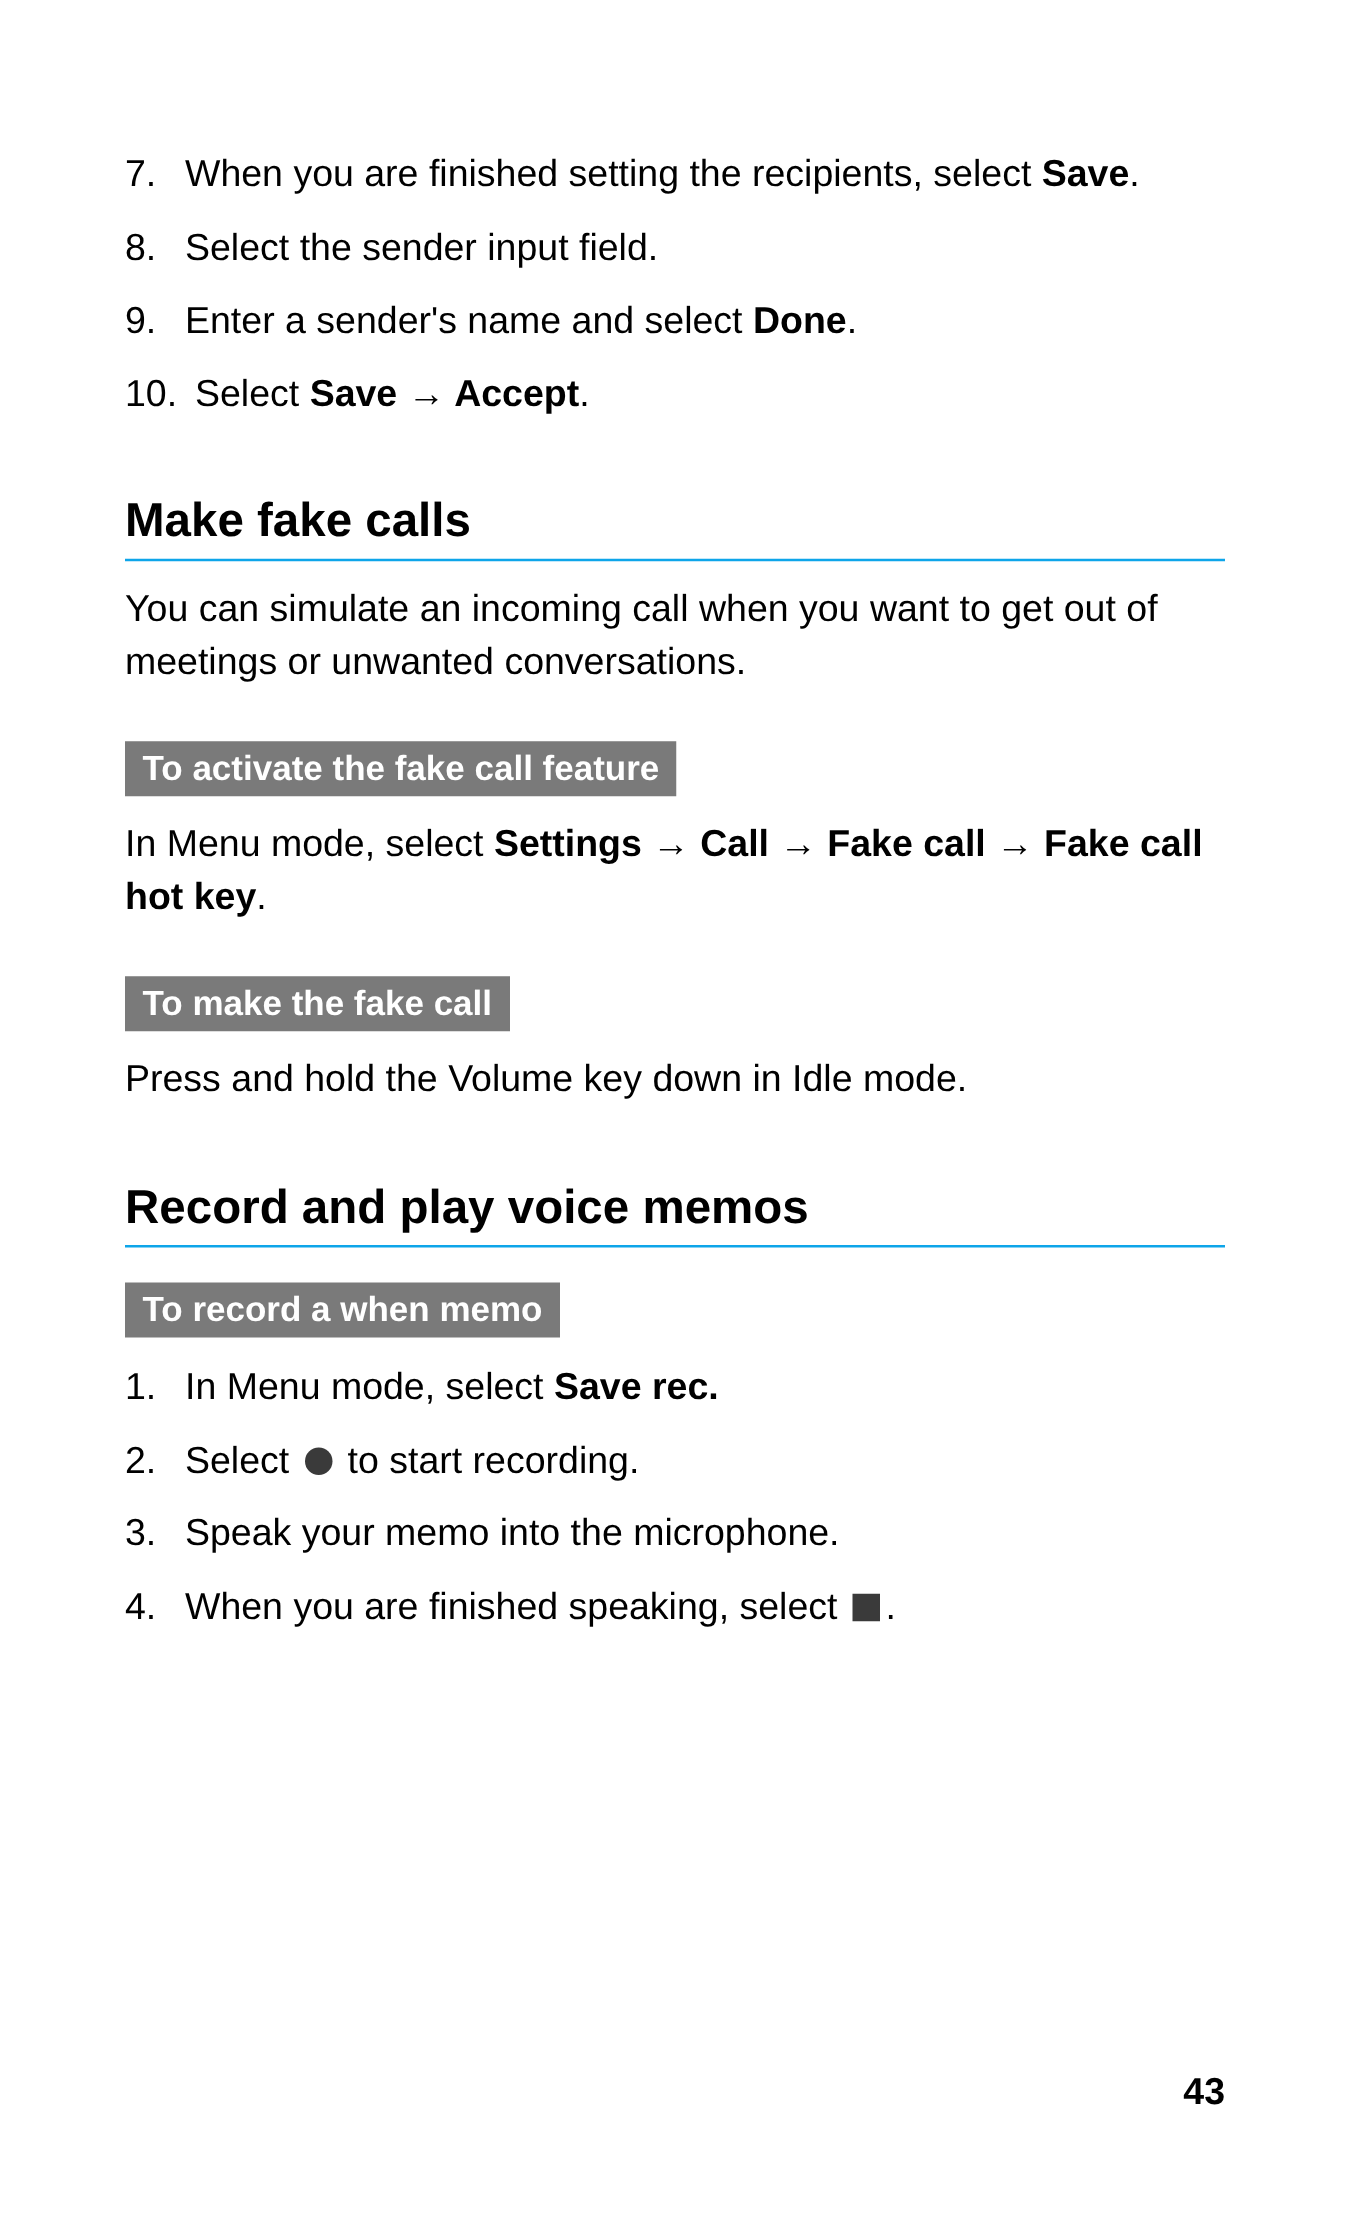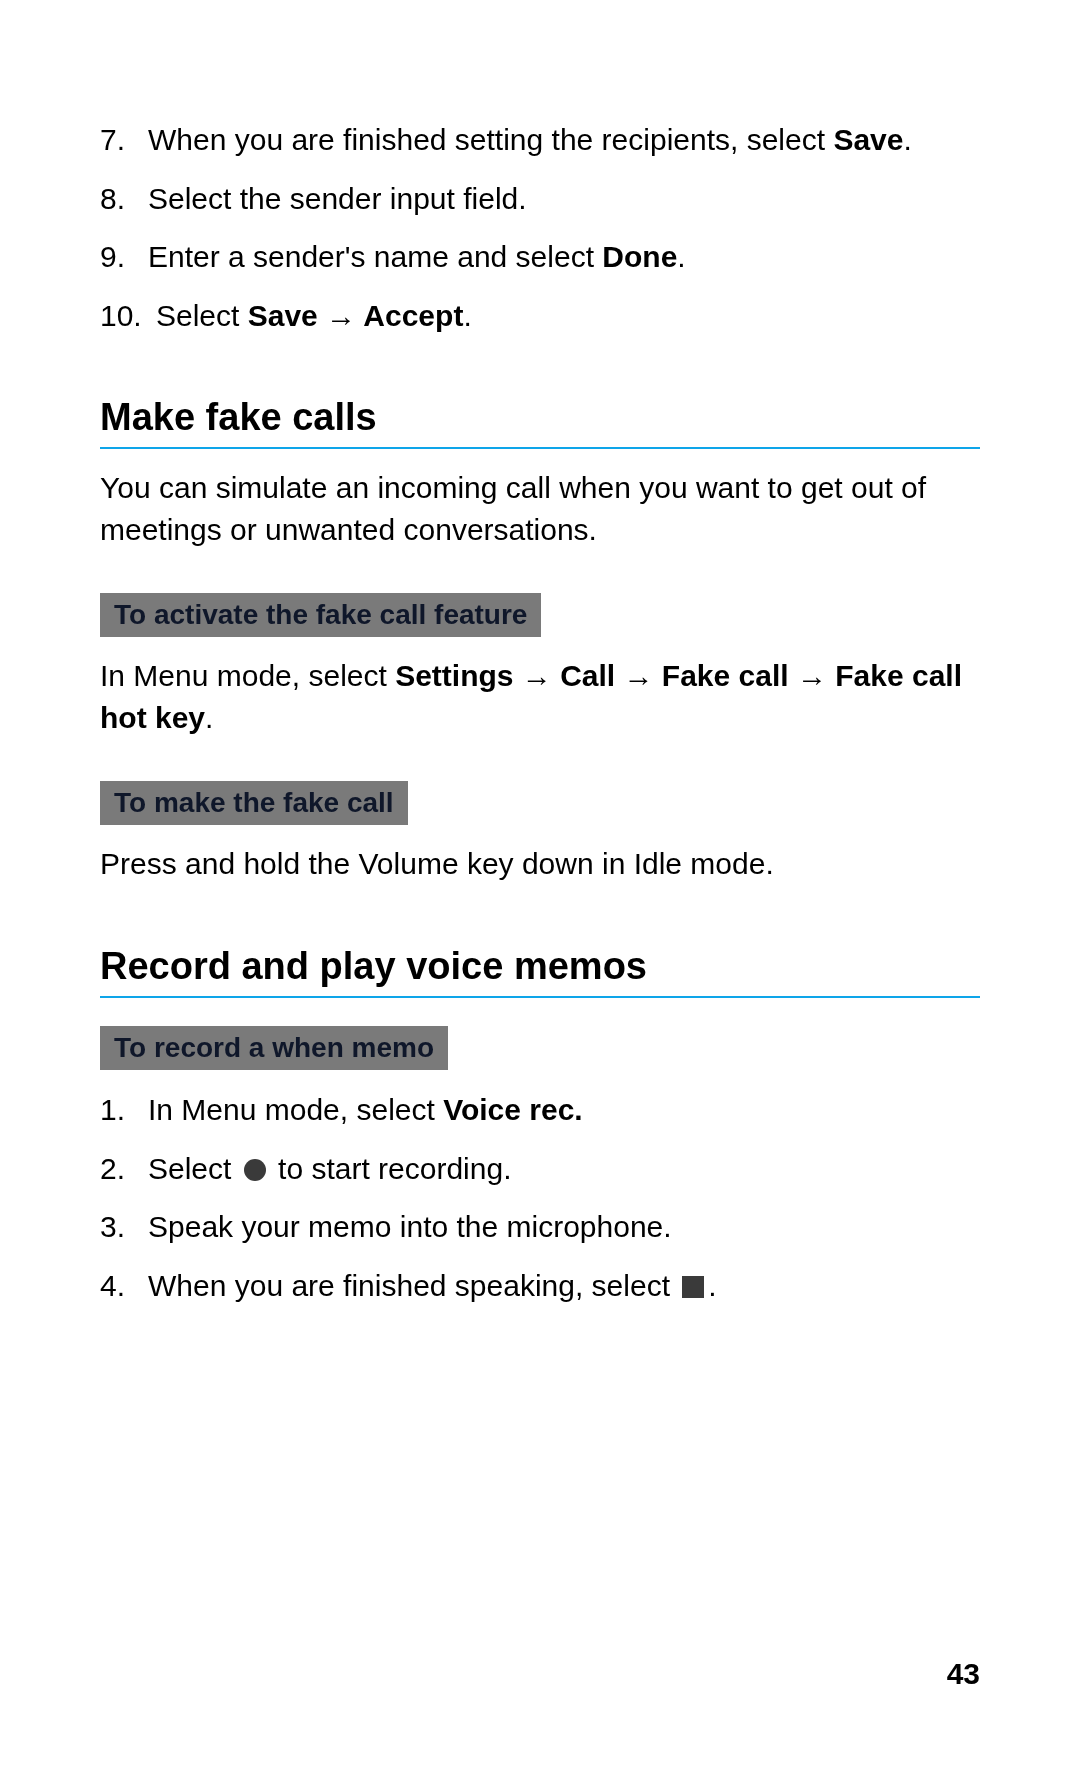--- a/index.html
+++ b/index.html
@@ -38,21 +38,21 @@
     border-bottom: 2px solid #0ea5e9;
   }
   p.body {
     font-size: 30px;
     line-height: 1.4;
     margin: 18px 0 0 0;
   }
   .subhead {
     display: inline-block;
     background: #7a7a7a;
-    color: #0f172a;
+    color: #ffffff;
     font-weight: bold;
     font-size: 28px;
     padding: 6px 14px;
     margin-top: 42px;
   }
   .record-icon {
     display: inline-block;
     width: 22px;
     height: 22px;
     background: #3a3a3a;
@@ -125,21 +125,21 @@
   
   <h2 class="section">Record and play voice memos</h2>
   <div class="subhead" style="margin-top:28px">To record a when memo</div>
 
   <div style="height:20px"></div>
 
   <div>
     <div class="ol-row">
       <div class="ol-num">1.</div>
       <div class="ol-body">
-        <span>In Menu mode, select </span><span class="bold">Voice rec.</span>
+        <span>In Menu mode, select </span><span class="bold">Save rec.</span>
       </div>
     </div>
     <div class="ol-row">
       <div class="ol-num">2.</div>
       <div class="ol-body">
         <span>Select </span><span class="record-icon"></span><span> to start recording.</span>
       </div>
     </div>
     <div class="ol-row">
       <div class="ol-num">3.</div>

